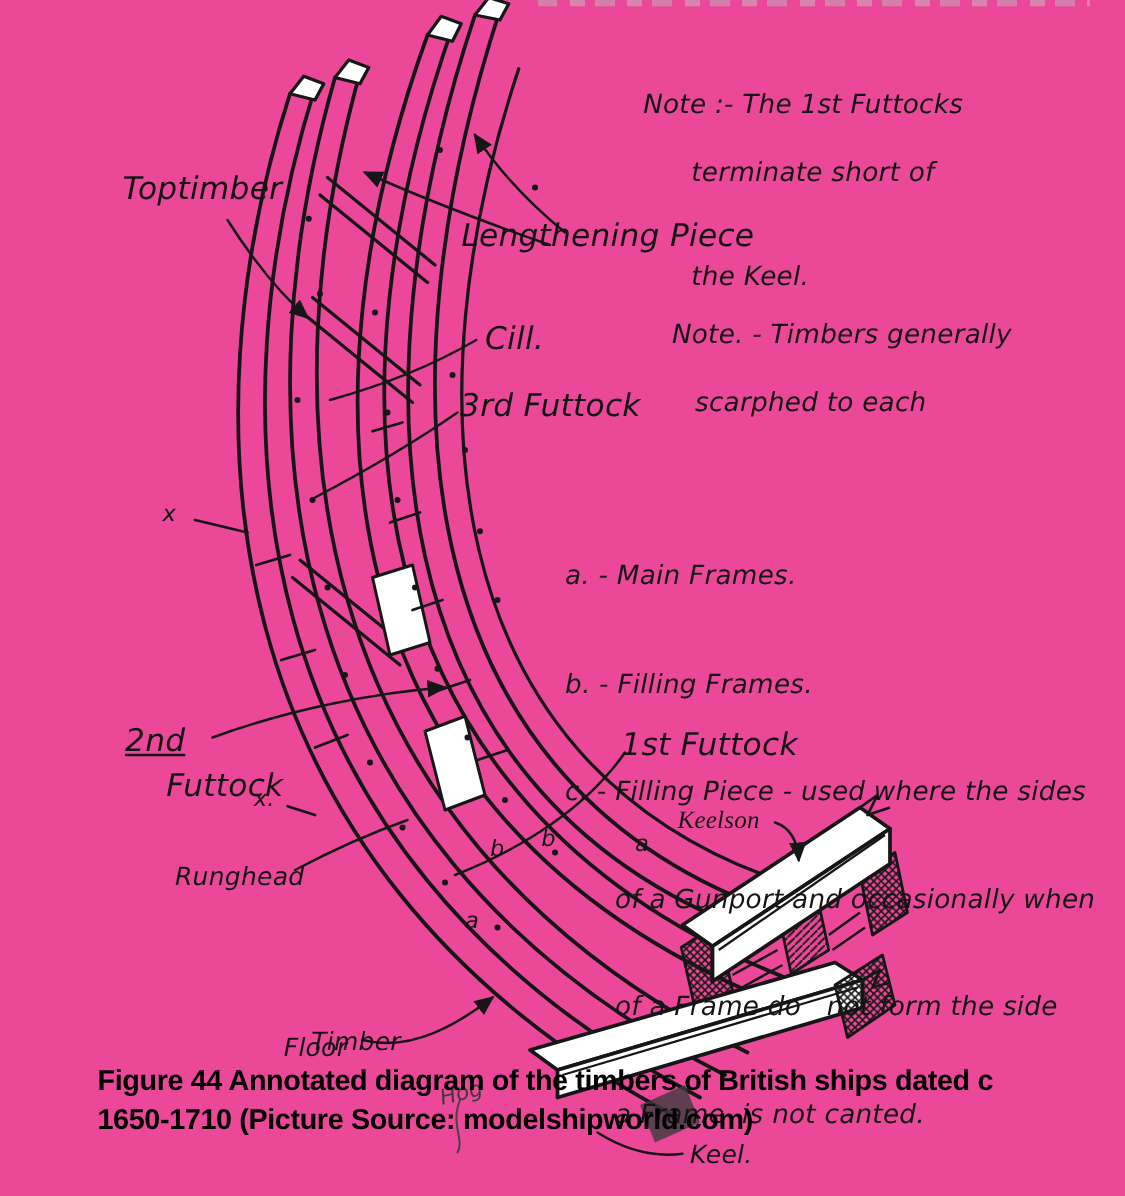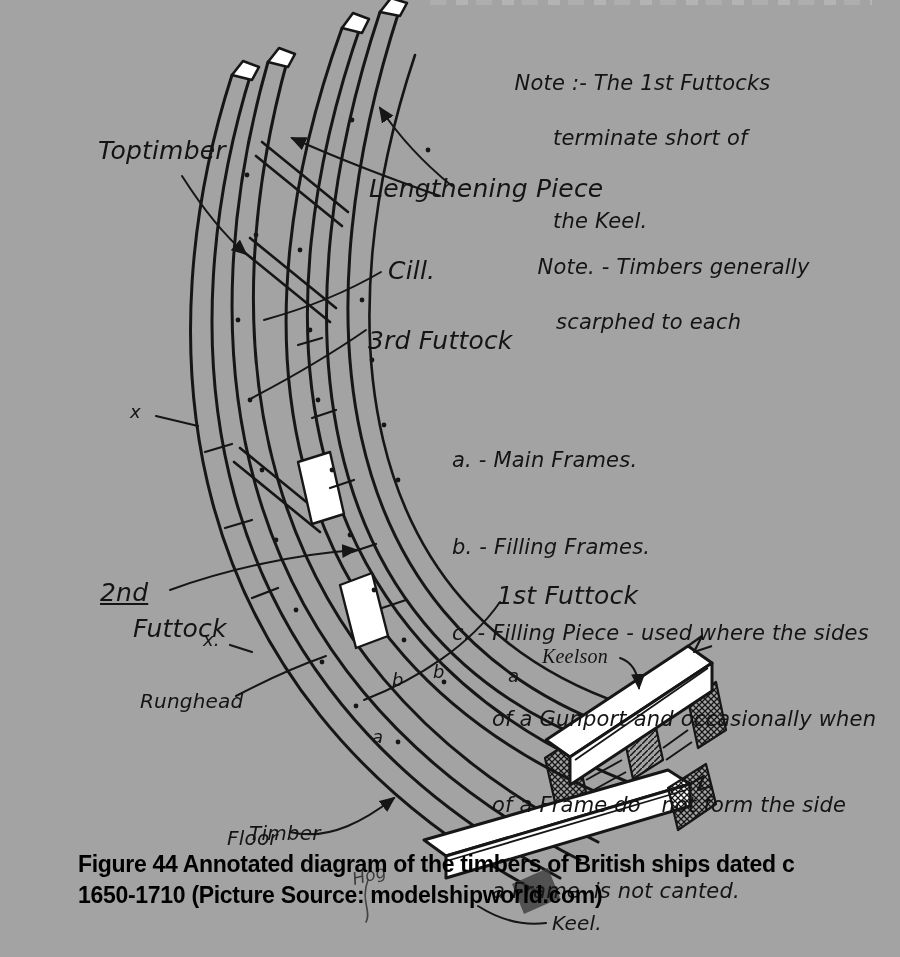--- a/index.html
+++ b/index.html
@@ -1,16 +1,16 @@
 <!DOCTYPE html>
 <html><head>
 <meta charset="utf-8">
 <style>
   html,body{margin:0;padding:0;background:#ffffff;}
-  .stage{position:relative;width:900px;height:957px;background:#a3a3a3;overflow:hidden;
+  .stage{position:relative;width:900px;height:957px;background:#ec4899;overflow:hidden;
          font-family:"DejaVu Sans",sans-serif;}
   svg{position:absolute;left:0;top:0;}
   .hw{position:absolute;color:#141414;font-family:"DejaVu Sans",sans-serif;
       font-style:italic;white-space:pre;line-height:1.32;letter-spacing:.2px;}
   .hw.big{font-size:25px;}
   .hw.med{font-size:20px;}
   .hw.sm{font-size:18px;}
   .hw.letter{font-size:18px;}
   .note{font-size:21px;}
   .note .ind{display:block;padding-left:66px;}
@@ -162,21 +162,21 @@
   </div>
 
   <div class="hw note note2" style="left:510px;top:226px;">
     <span>Note. - Timbers generally</span>
     <span class="ind">scarphed to each</span>
   </div>
 
   <div class="hw big" style="left:98px;top:134px;">Toptimber</div>
   <div class="hw big" style="left:369px;top:172px;">Lengthening Piece</div>
   <div class="hw big" style="left:388px;top:254px;">Cill.</div>
-  <div class="hw big" style="left:368px;top:324px;">3rd Futtock</div>
+  <div class="hw big" style="left:368px;top:308px;">3rd Futtock</div>
   <div class="hw big" style="left:100px;top:576px;text-decoration:underline;">2nd</div>
   <div class="hw big" style="left:133px;top:612px;">Futtock</div>
   <div class="hw big" style="left:497px;top:579px;">1st Futtock</div>
   <div class="hw med" style="left:542px;top:643px;font-family:Liberation Serif, serif;">Keelson</div>
   <div class="hw med" style="left:140px;top:688px;">Runghead</div>
   <div class="hw med" style="left:227px;top:825px;">Floor</div>
   <div class="hw med" style="left:237px;top:820px;margin-left:12px;">Timber</div>
   <div class="hw hog" style="left:352px;top:864px;">Hog</div>
   <div class="hw med" style="left:552px;top:910px;">Keel.</div>
 

